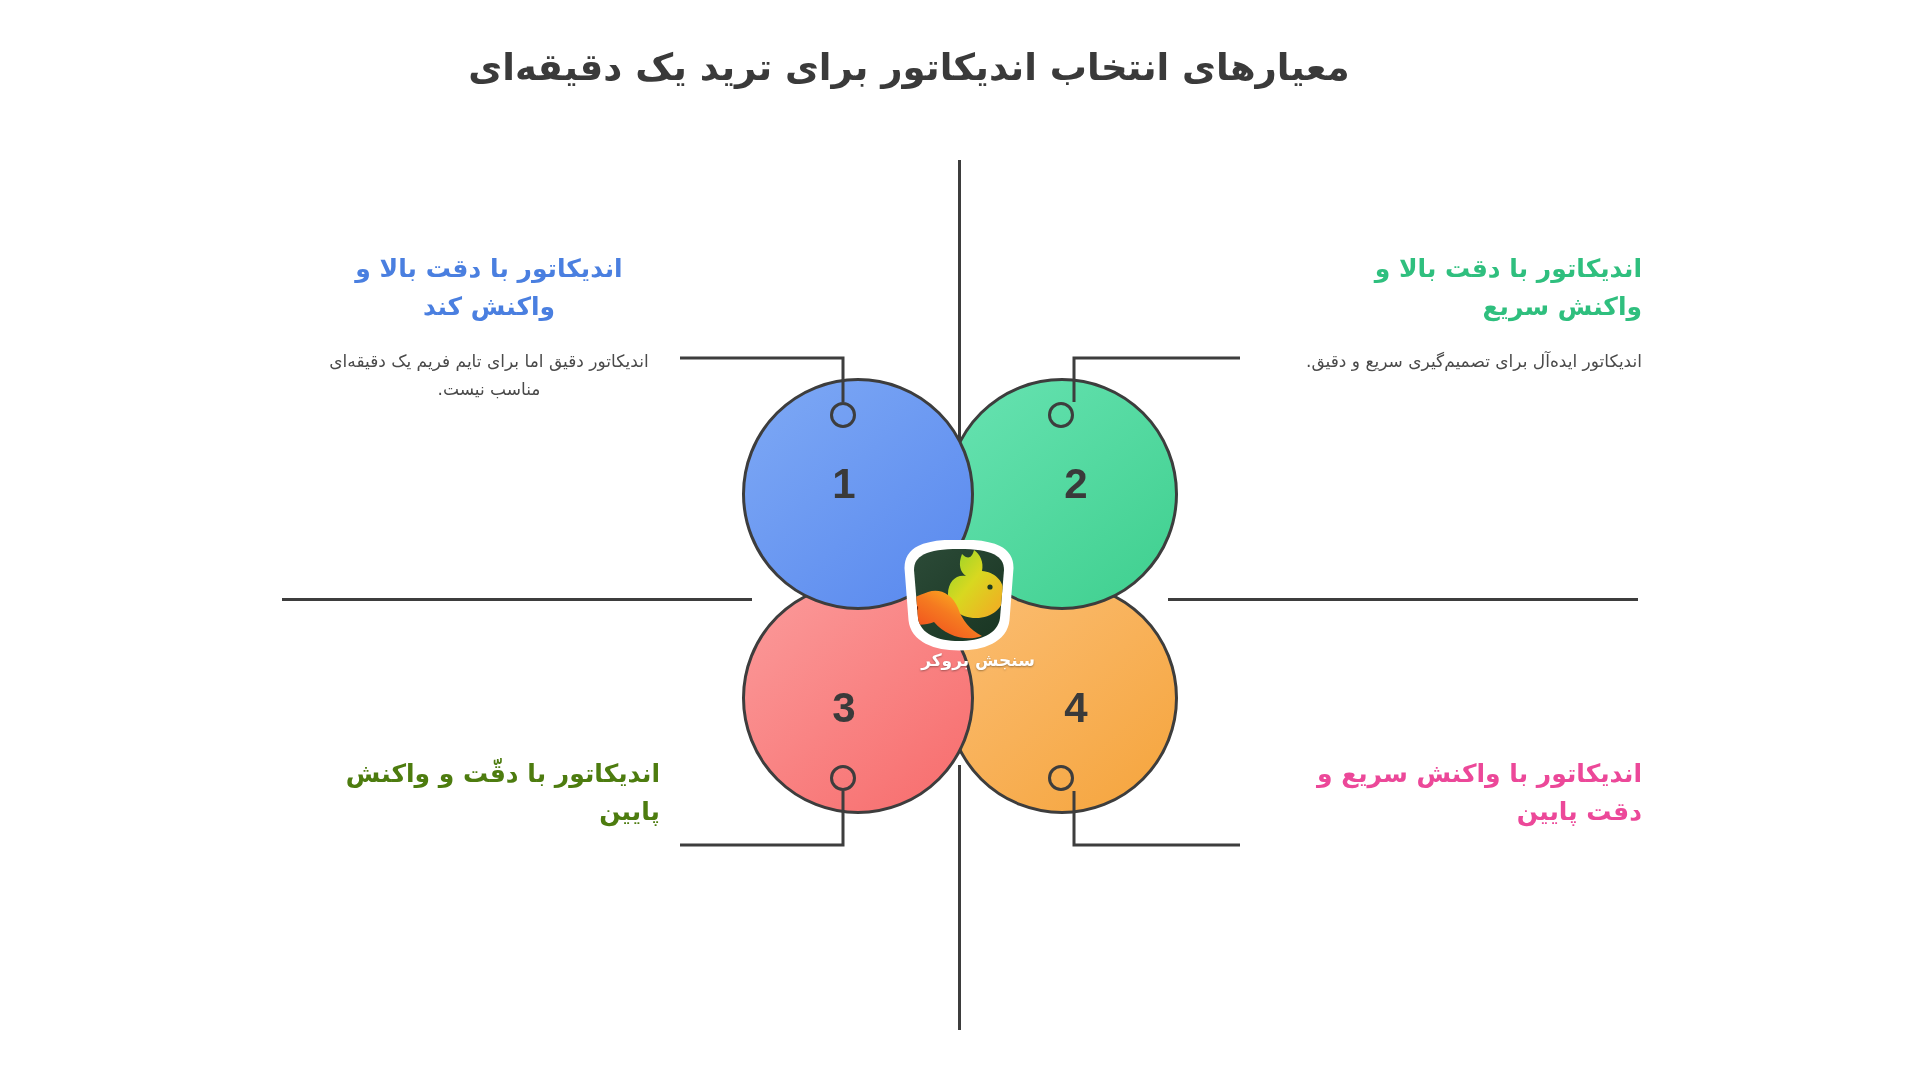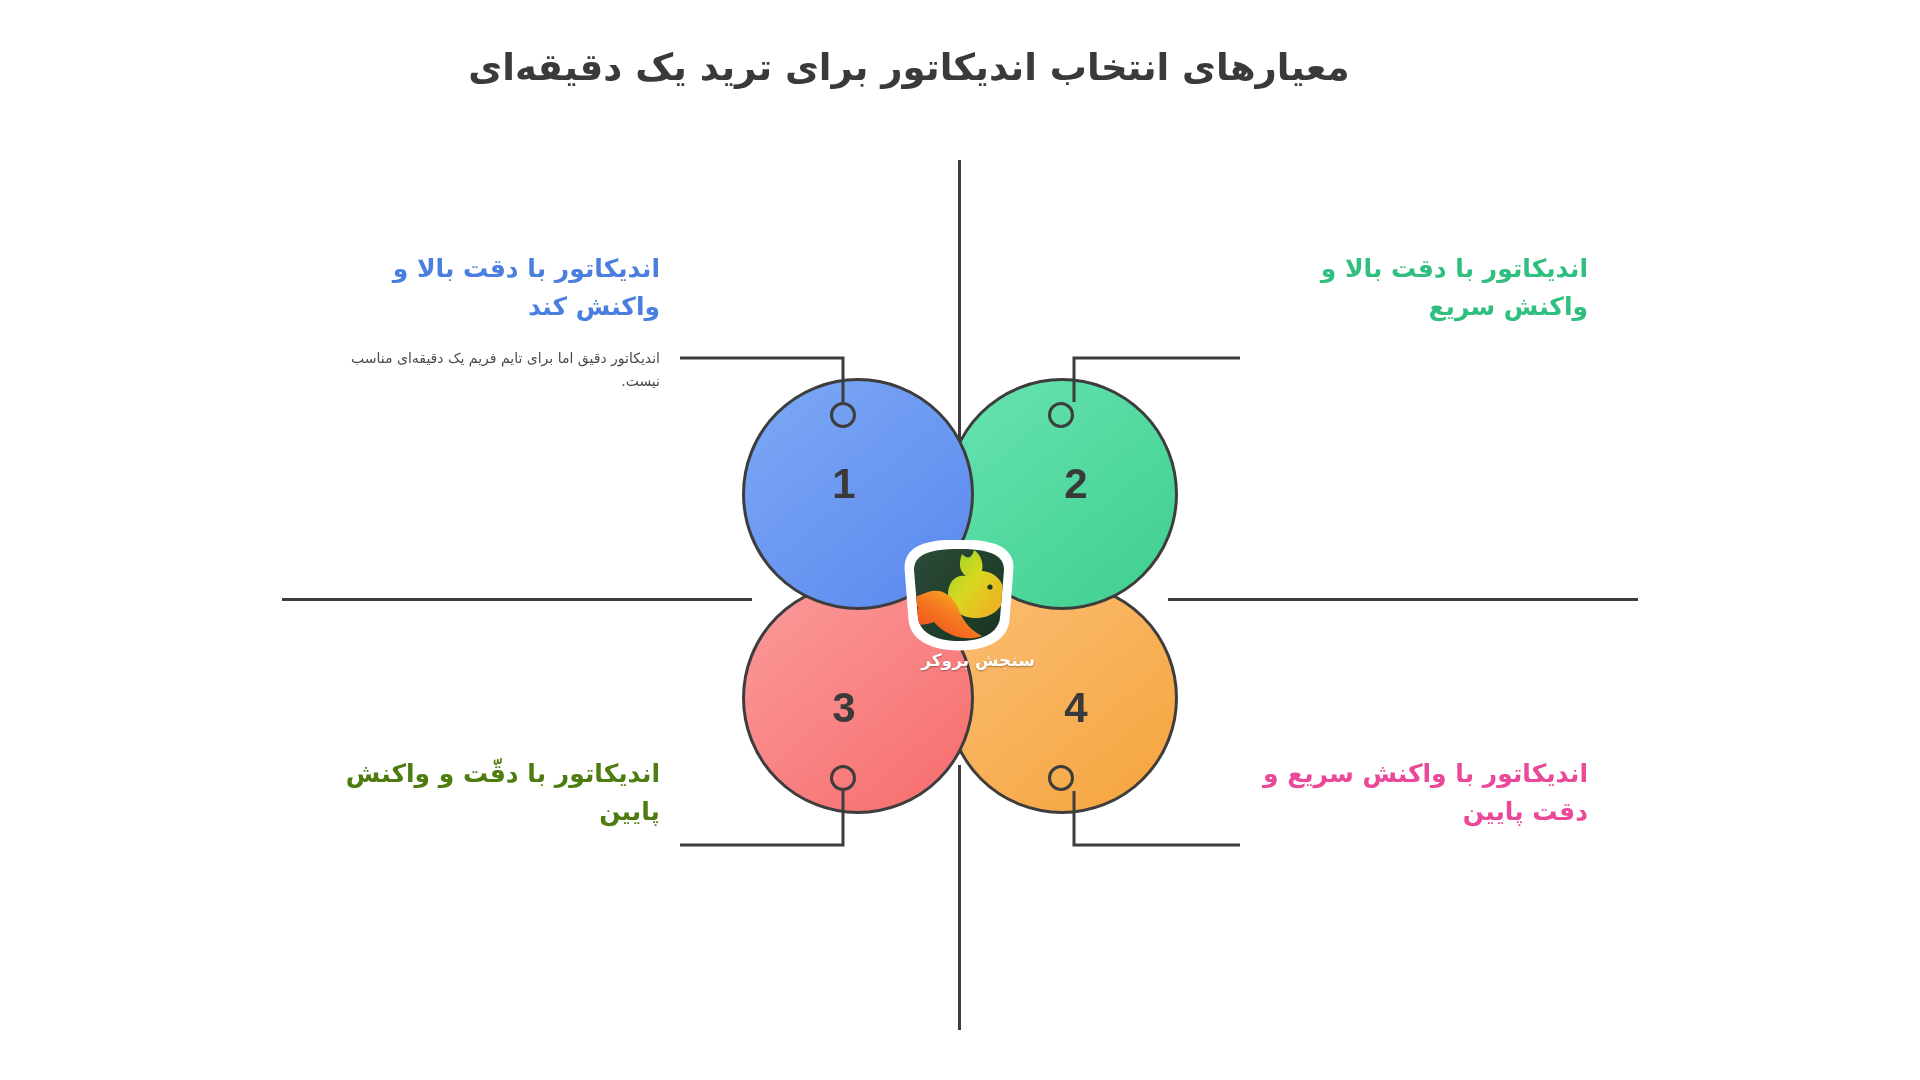--- a/index.html
+++ b/index.html
@@ -147,31 +147,31 @@
   }
 
   .quad-heading {
     font-size: 25px;
     font-weight: bold;
     line-height: 1.5;
     margin-bottom: 22px;
   }
 
   .quad-body {
-    font-size: 14px;
+    font-size: 17px;
     color: #4a4a4a;
     line-height: 1.65;
   }
 
   
   .quad.left  { text-align: right; left: 318px; }
   
-  .quad.right { text-align: right; left: 1246px; }
-
-  #quad-1 { top: 250px; }
+  .quad.right { text-align: right; left: 1300px; }
+
+  #quad-1 { top: 250px; text-align: center; }
   #quad-2 { top: 250px; }
   #quad-3 { top: 755px; }
   #quad-4 { top: 755px; }
 
   #quad-1 .quad-heading { color: #4A7FE0; }
   #quad-2 .quad-heading { color: #2FBF7E; }
   #quad-3 .quad-heading { color: #4d7c0f; }
   #quad-4 .quad-heading { color: #ec4899; }
 </style>
 </head>
@@ -252,20 +252,21 @@
 
   <div id="logo-caption">سنجش بروکر</div>
 
   <div class="quad left" id="quad-1">
     <div class="quad-heading">اندیکاتور با دقت بالا و واکنش کند</div>
     <div class="quad-body">اندیکاتور دقیق اما برای تایم فریم یک دقیقه‌ای مناسب نیست.</div>
   </div>
 
   <div class="quad right" id="quad-2">
     <div class="quad-heading">اندیکاتور با دقت بالا و واکنش سریع</div>
+    <div class="quad-body">اندیکاتور ایده‌آل برای تصمیم‌گیری سریع و دقیق.</div>
   </div>
 
   <div class="quad left" id="quad-3">
     <div class="quad-heading">اندیکاتور با دقّت و واکنش پایین</div>
   </div>
 
   <div class="quad right" id="quad-4">
     <div class="quad-heading">اندیکاتور با واکنش سریع و دقت پایین</div>
   </div>
 

